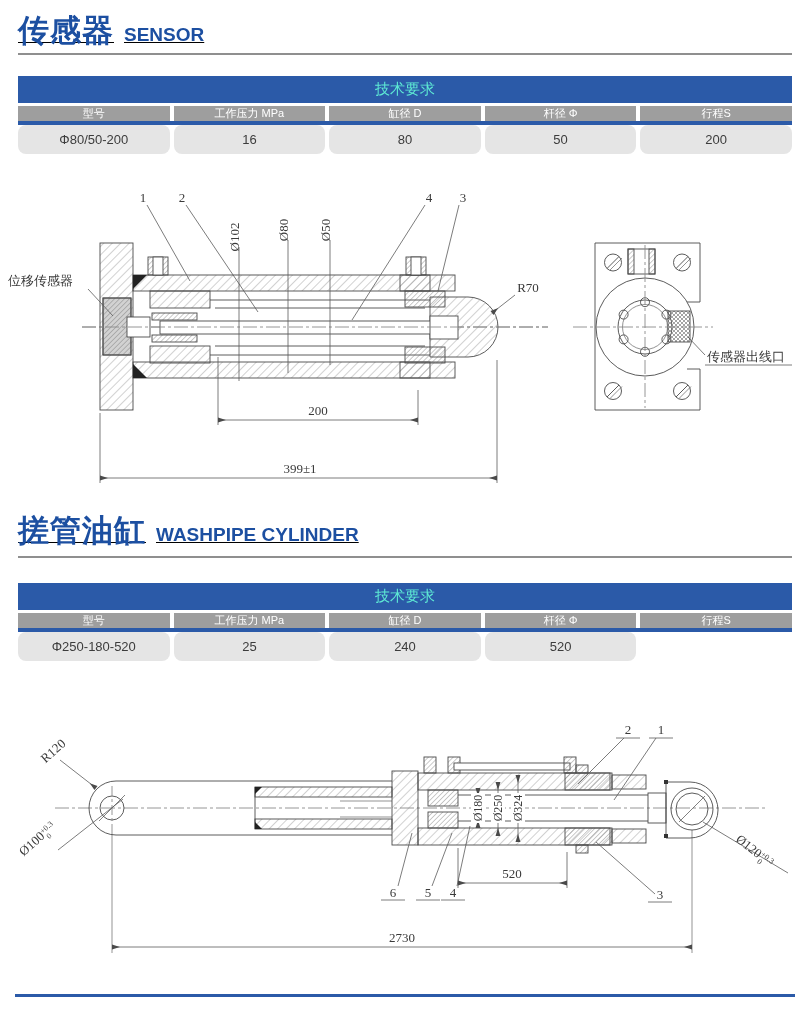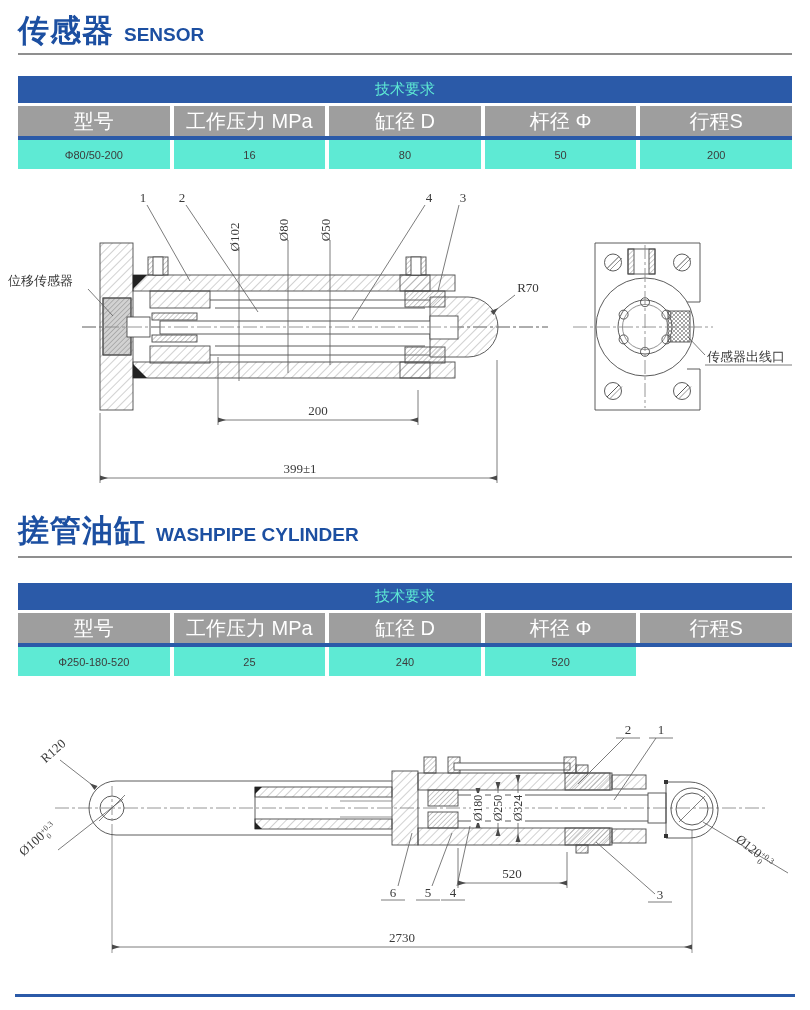--- a/index.html
+++ b/index.html
@@ -1,31 +1,31 @@
 <!DOCTYPE html>
 <html><head>
 <meta charset="utf-8">
 <style>
   html,body{margin:0;padding:0;background:#fff;}
   #page{position:relative;width:810px;height:1010px;background:#ffffff;overflow:hidden;
         font-family:"Liberation Sans",sans-serif;}
-  .sec-title{position:absolute;left:18px;white-space:nowrap;}
+  .sec-title{position:absolute;left:18px;white-space:nowrap;text-decoration:underline;}
   .sec-title .zh{font-size:31px;font-weight:bold;color:#1c4fa1;letter-spacing:1px;}
   .sec-title .en{font-size:19px;font-weight:bold;color:#1c4fa1;margin-left:10px;}
   .title-rule{position:absolute;left:18px;width:774px;height:2px;background:#8f8f8f;}
   .spec-table{position:absolute;left:18px;width:774px;}
   .merged-head{height:27px;background:#2b5aa8;color:#5eead4;font-size:15px;
                display:flex;align-items:center;justify-content:center;}
   .col-head{margin-top:3px;display:grid;grid-template-columns:repeat(5,1fr);gap:4px;background:#ffffff;}
-  .col-head>div{height:30px;background:#9e9e9e;color:#ffffff;font-size:20px;
+  .col-head>div{height:15px;background:#9e9e9e;color:#ffffff;font-size:11px;
                 display:flex;align-items:center;justify-content:center;}
   .head-sep{height:4px;background:#2b5aa8;margin-top:0px;}
   .data-row{display:grid;grid-template-columns:repeat(5,1fr);gap:4px;background:#ffffff;}
-  .data-row>div{height:29px;background:#5eead4;color:#3c3c3c;font-size:11px;
-                display:flex;align-items:center;justify-content:center;}
+  .data-row>div{height:29px;background:#e5e5e5;color:#3c3c3c;font-size:13px;
+                display:flex;align-items:center;justify-content:center;border-radius:8px;}
   .drawing{position:absolute;left:0;}
   .footer-line{position:absolute;left:15px;width:780px;height:3px;background:#2b5aa8;}
   svg text{fill:#3a3a3a;font-family:"Liberation Serif",serif;}
   svg .zh-label{font-family:"Liberation Sans",sans-serif;}
 </style>
 </head>
 <body>
 
 <div id="page">
 

